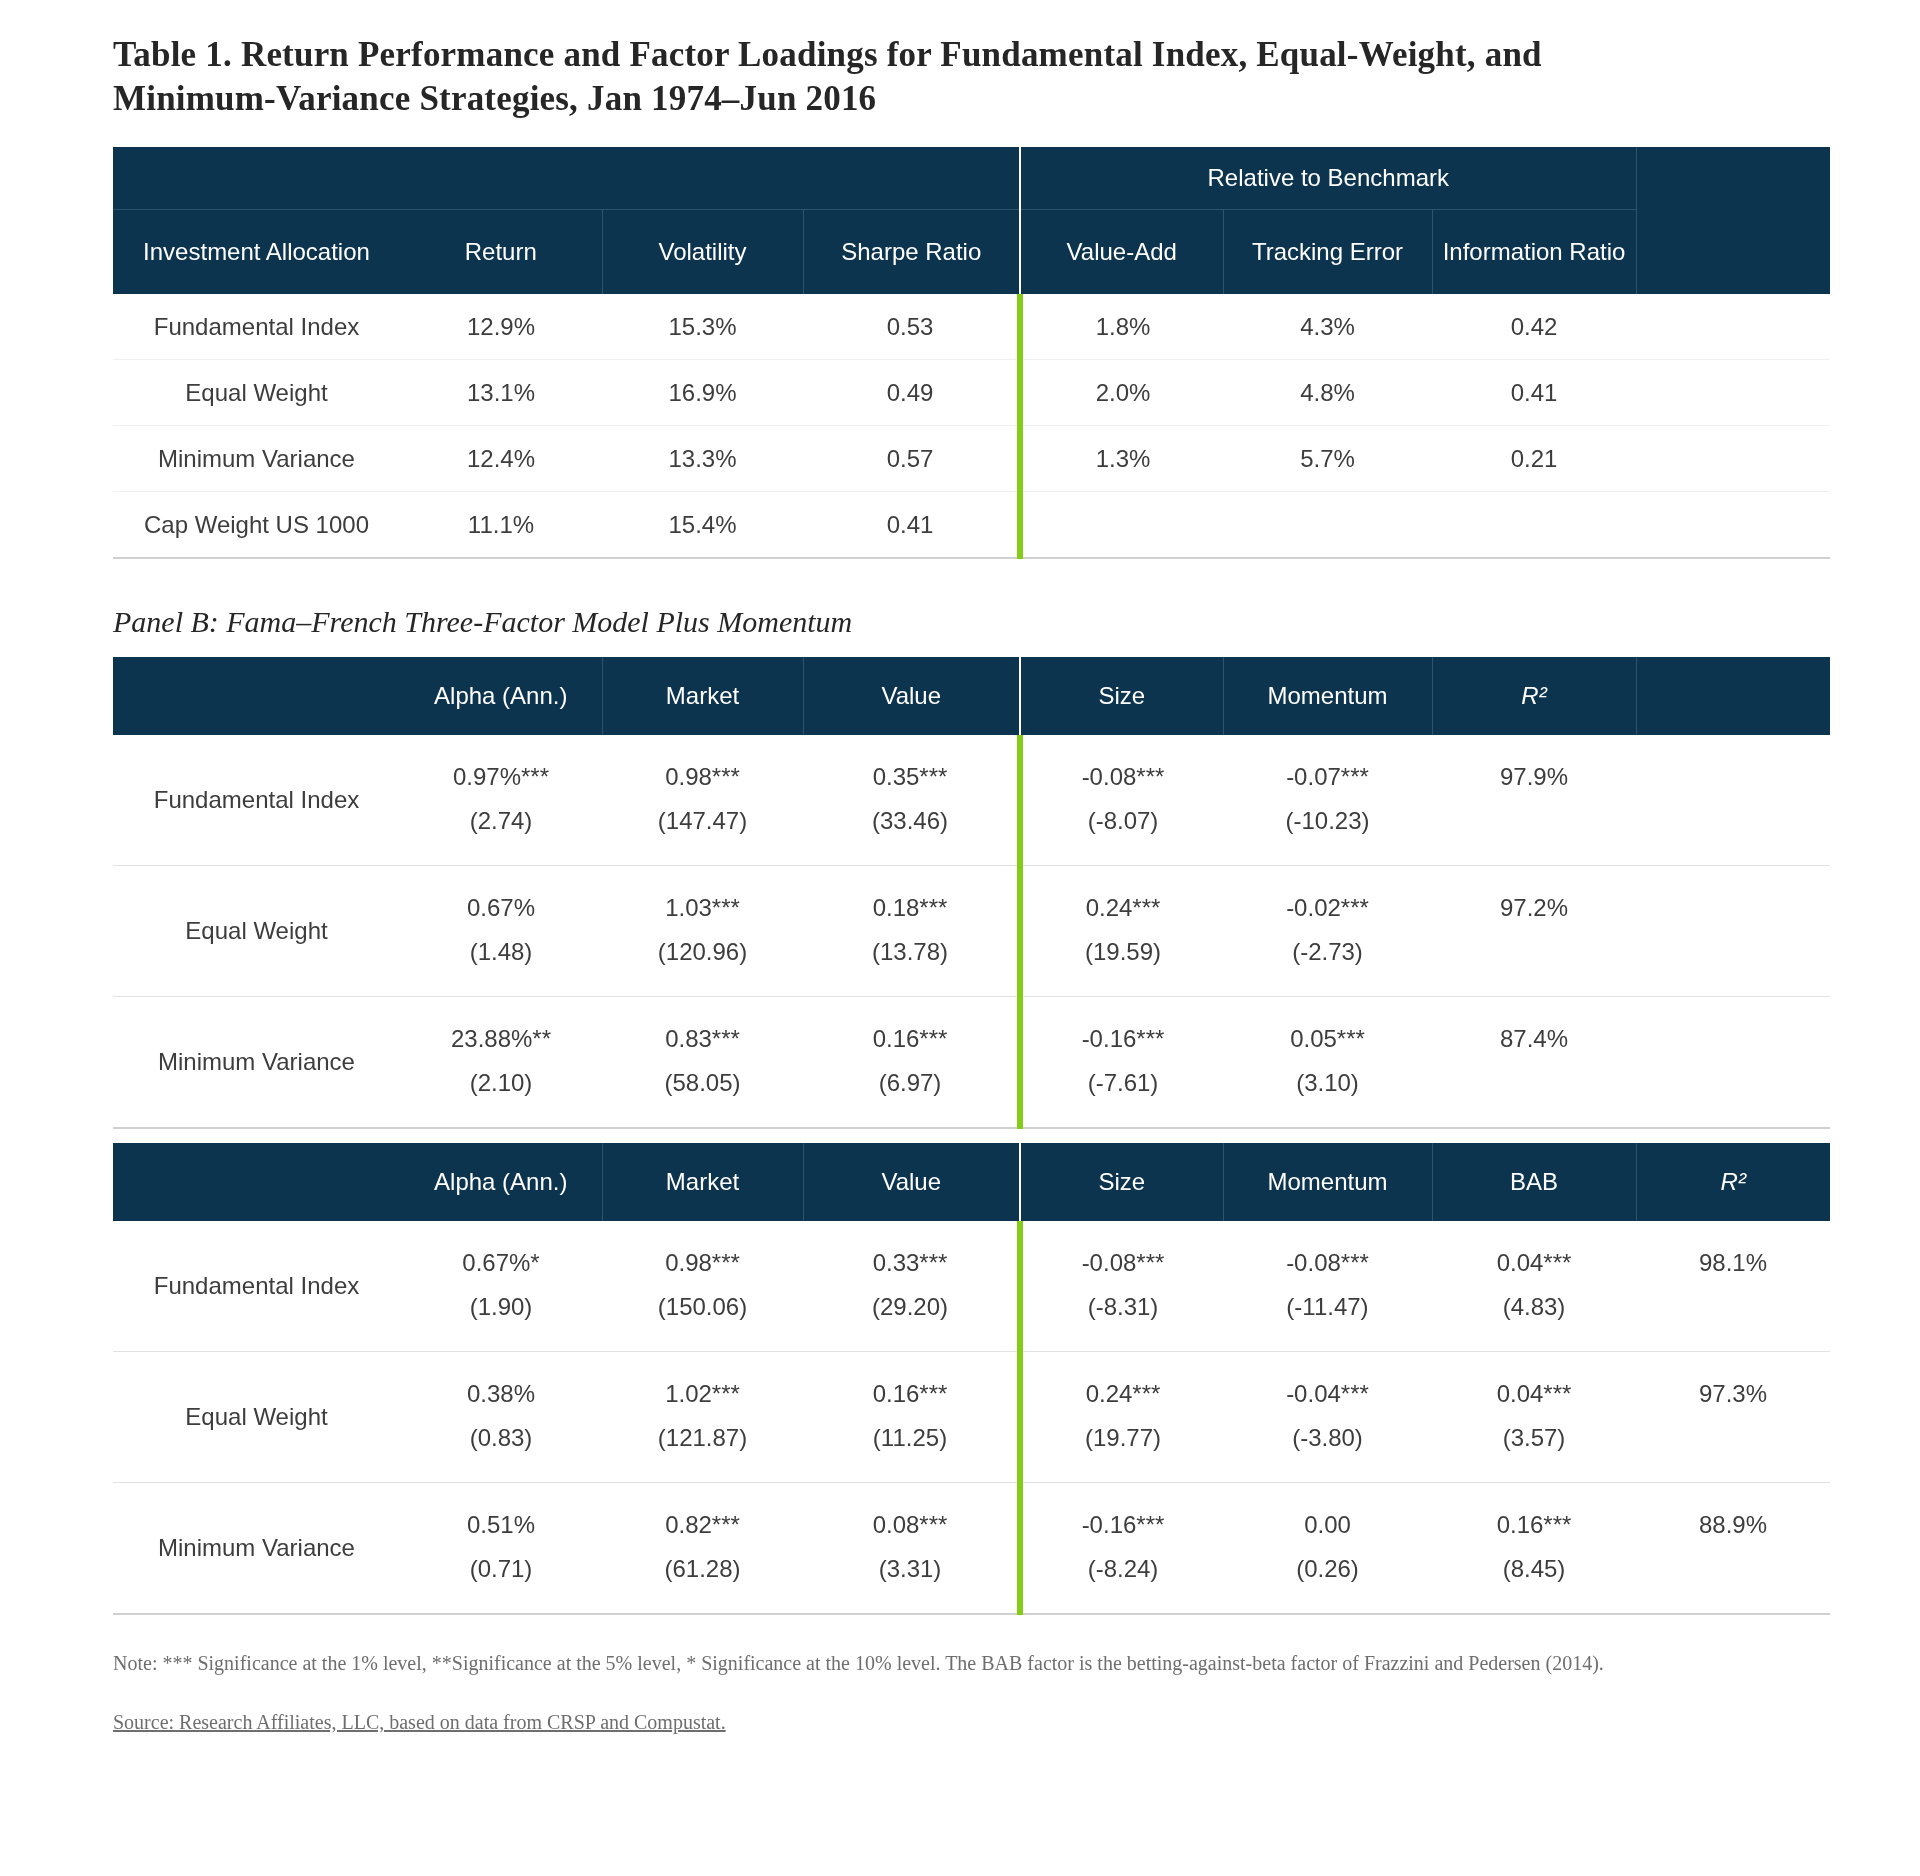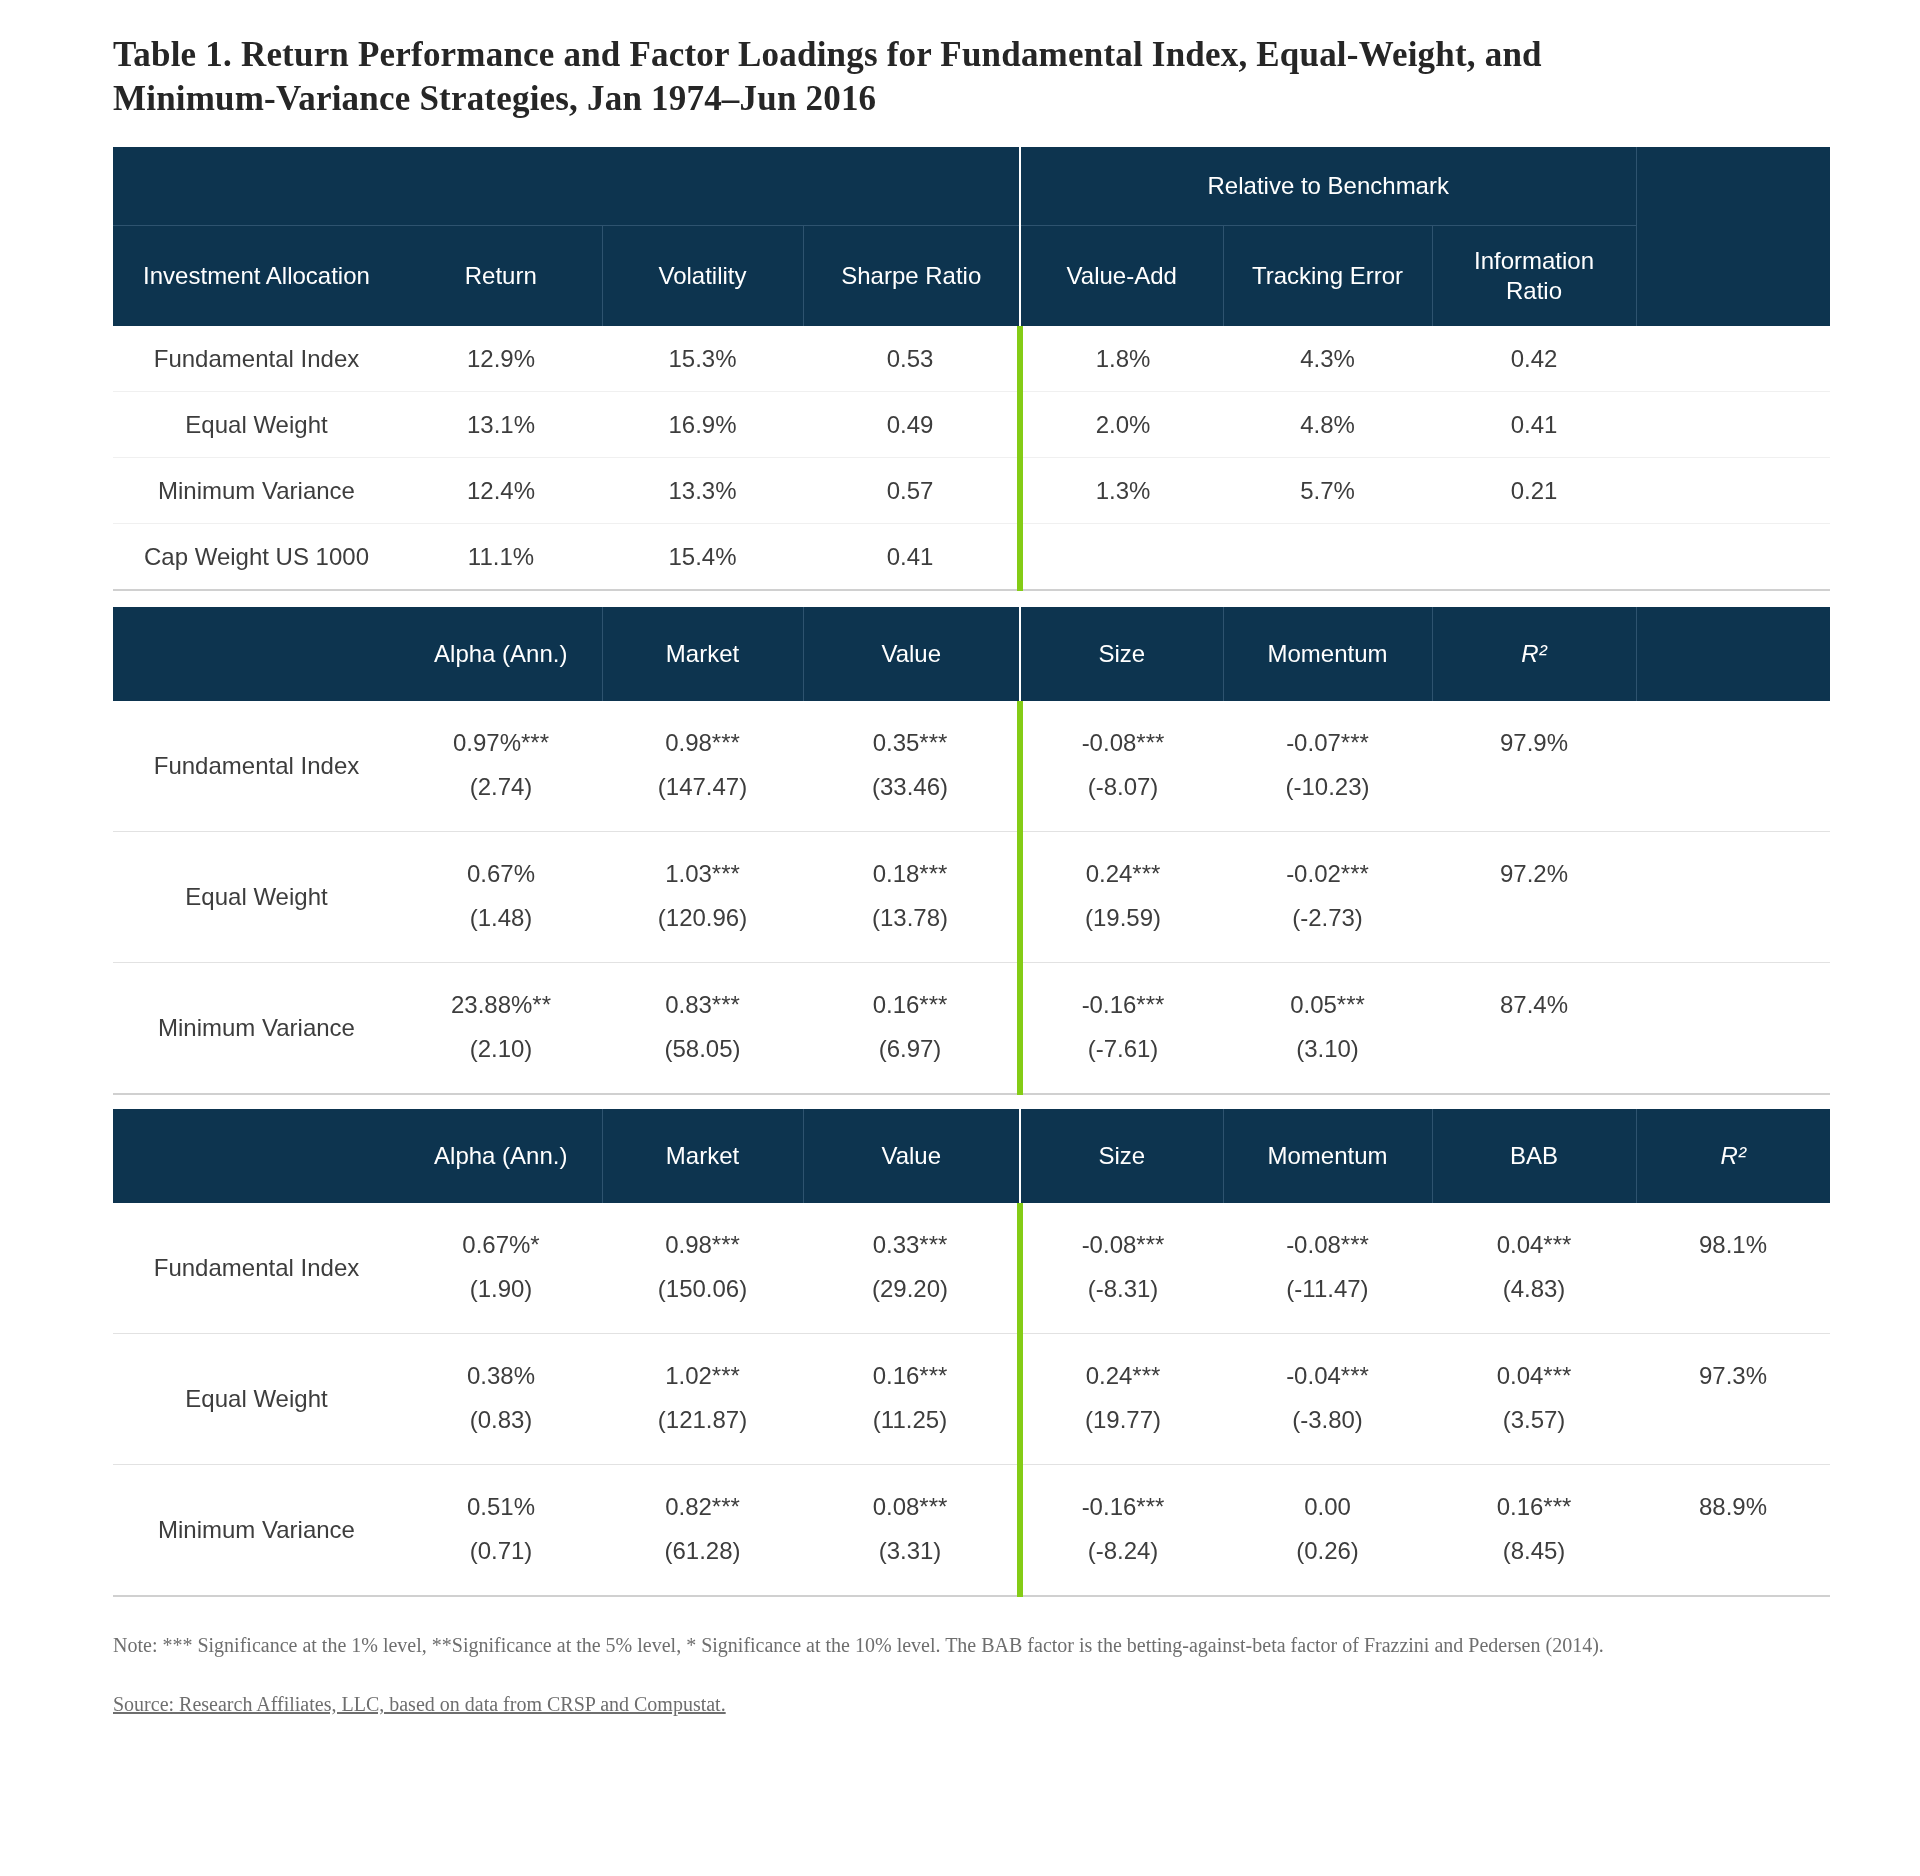--- a/index.html
+++ b/index.html
@@ -25,21 +25,21 @@
   table.tbl {
     border-collapse:collapse; table-layout:fixed; width:1717px;
     border-bottom:2px solid #d0d0d0;
   }
   .tbl-a { margin-top:26px; }
   .tbl-b { margin-top:16px; }
   .tbl-c { margin-top:14px; }
 
   .tbl th {
     background:#0d344f; color:#ffffff; font-weight:normal;
-    font-size:24px; text-align:center; vertical-align:middle; padding:12px;
+    font-size:24px; text-align:center; vertical-align:middle; padding:4px;
   }
   .th-left { text-align:left; padding-left:10px; }
   .grp { height:54px; border-bottom:1px solid #2e536f; }
   .hdr { height:76px; line-height:30px; }
   .hdrB { height:70px; }
   .bl  { border-left:1px solid #2e536f; }
   .blw { border-left:2px solid #ffffff; }
   .r2  { font-style:italic; }
 
   .tbl td {
@@ -135,20 +135,21 @@
           <td>15.4%</td>
           <td>0.41</td>
           <td class="dv"></td>
           <td></td>
           <td></td>
           <td></td>
         </tr>
       </tbody>
     </table>
 
+    <div class="panel-heading ph-b">Panel B: Fama–French Three-Factor Model Plus Momentum</div>
 
     <table class="tbl tbl-b">
       <colgroup>
         <col style="width:287px">
           <col style="width:202px">
           <col style="width:201px">
           <col style="width:217px">
         <col style="width:203px">
           <col style="width:209px">
           <col style="width:204px">

